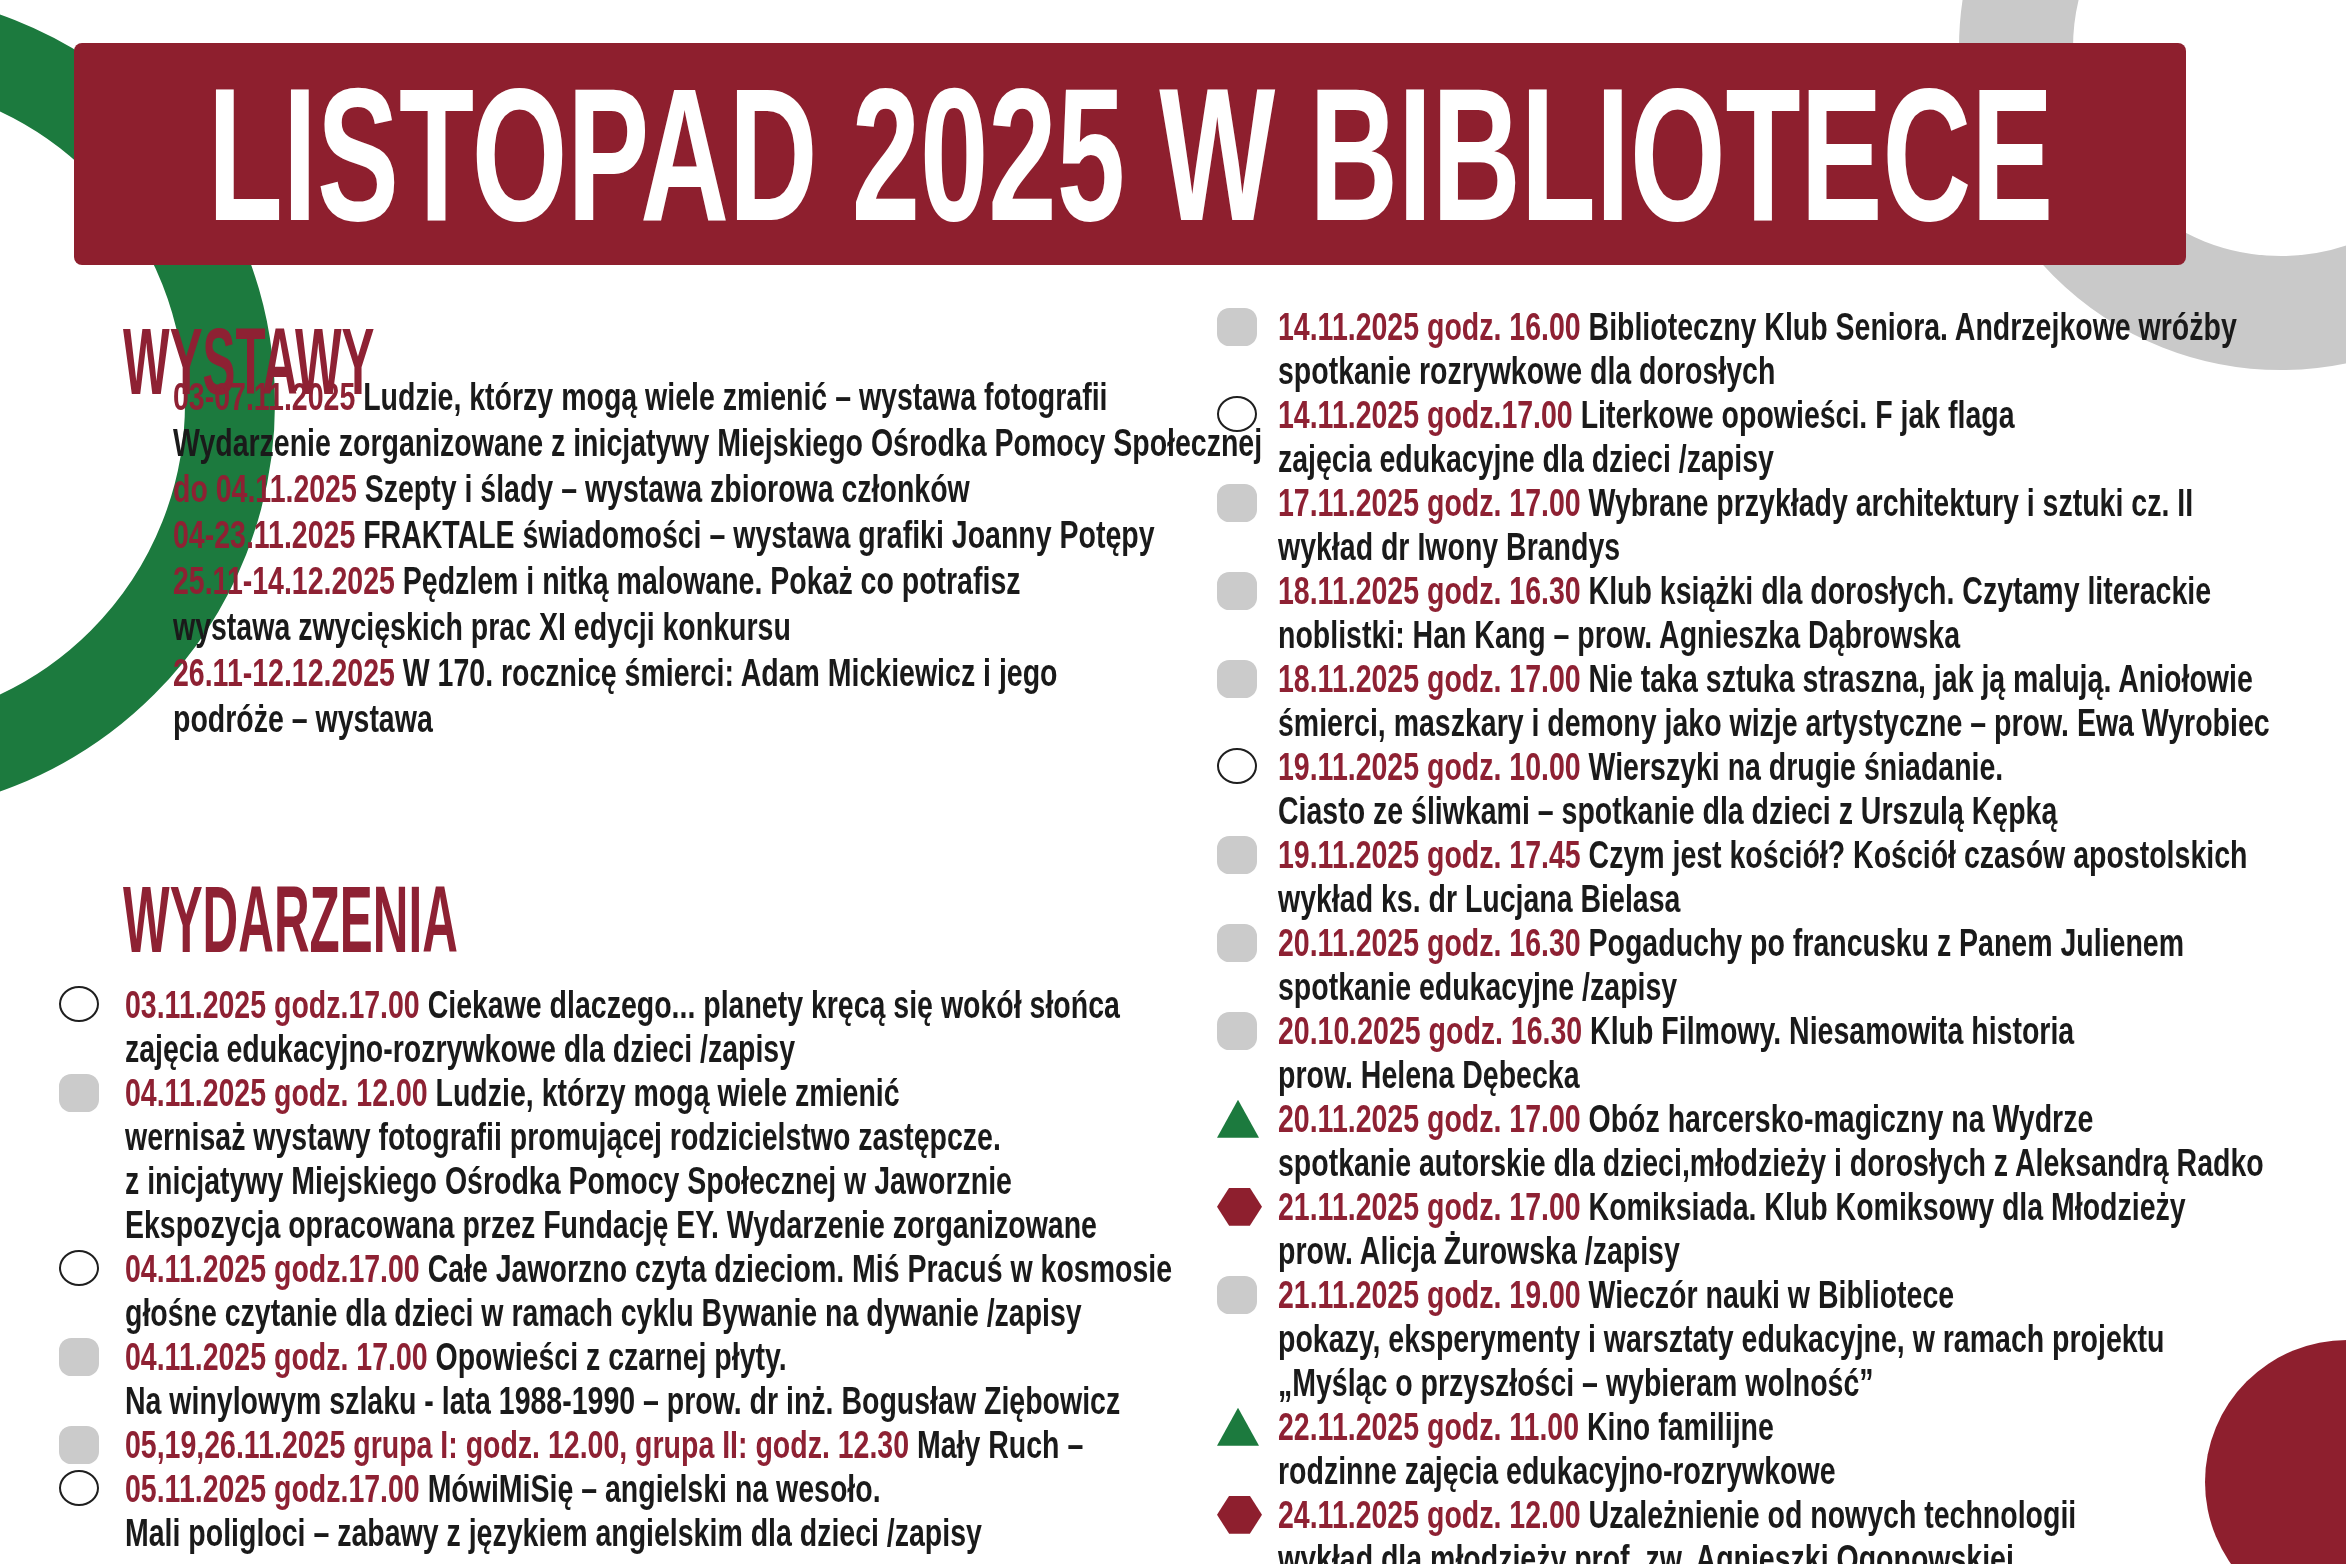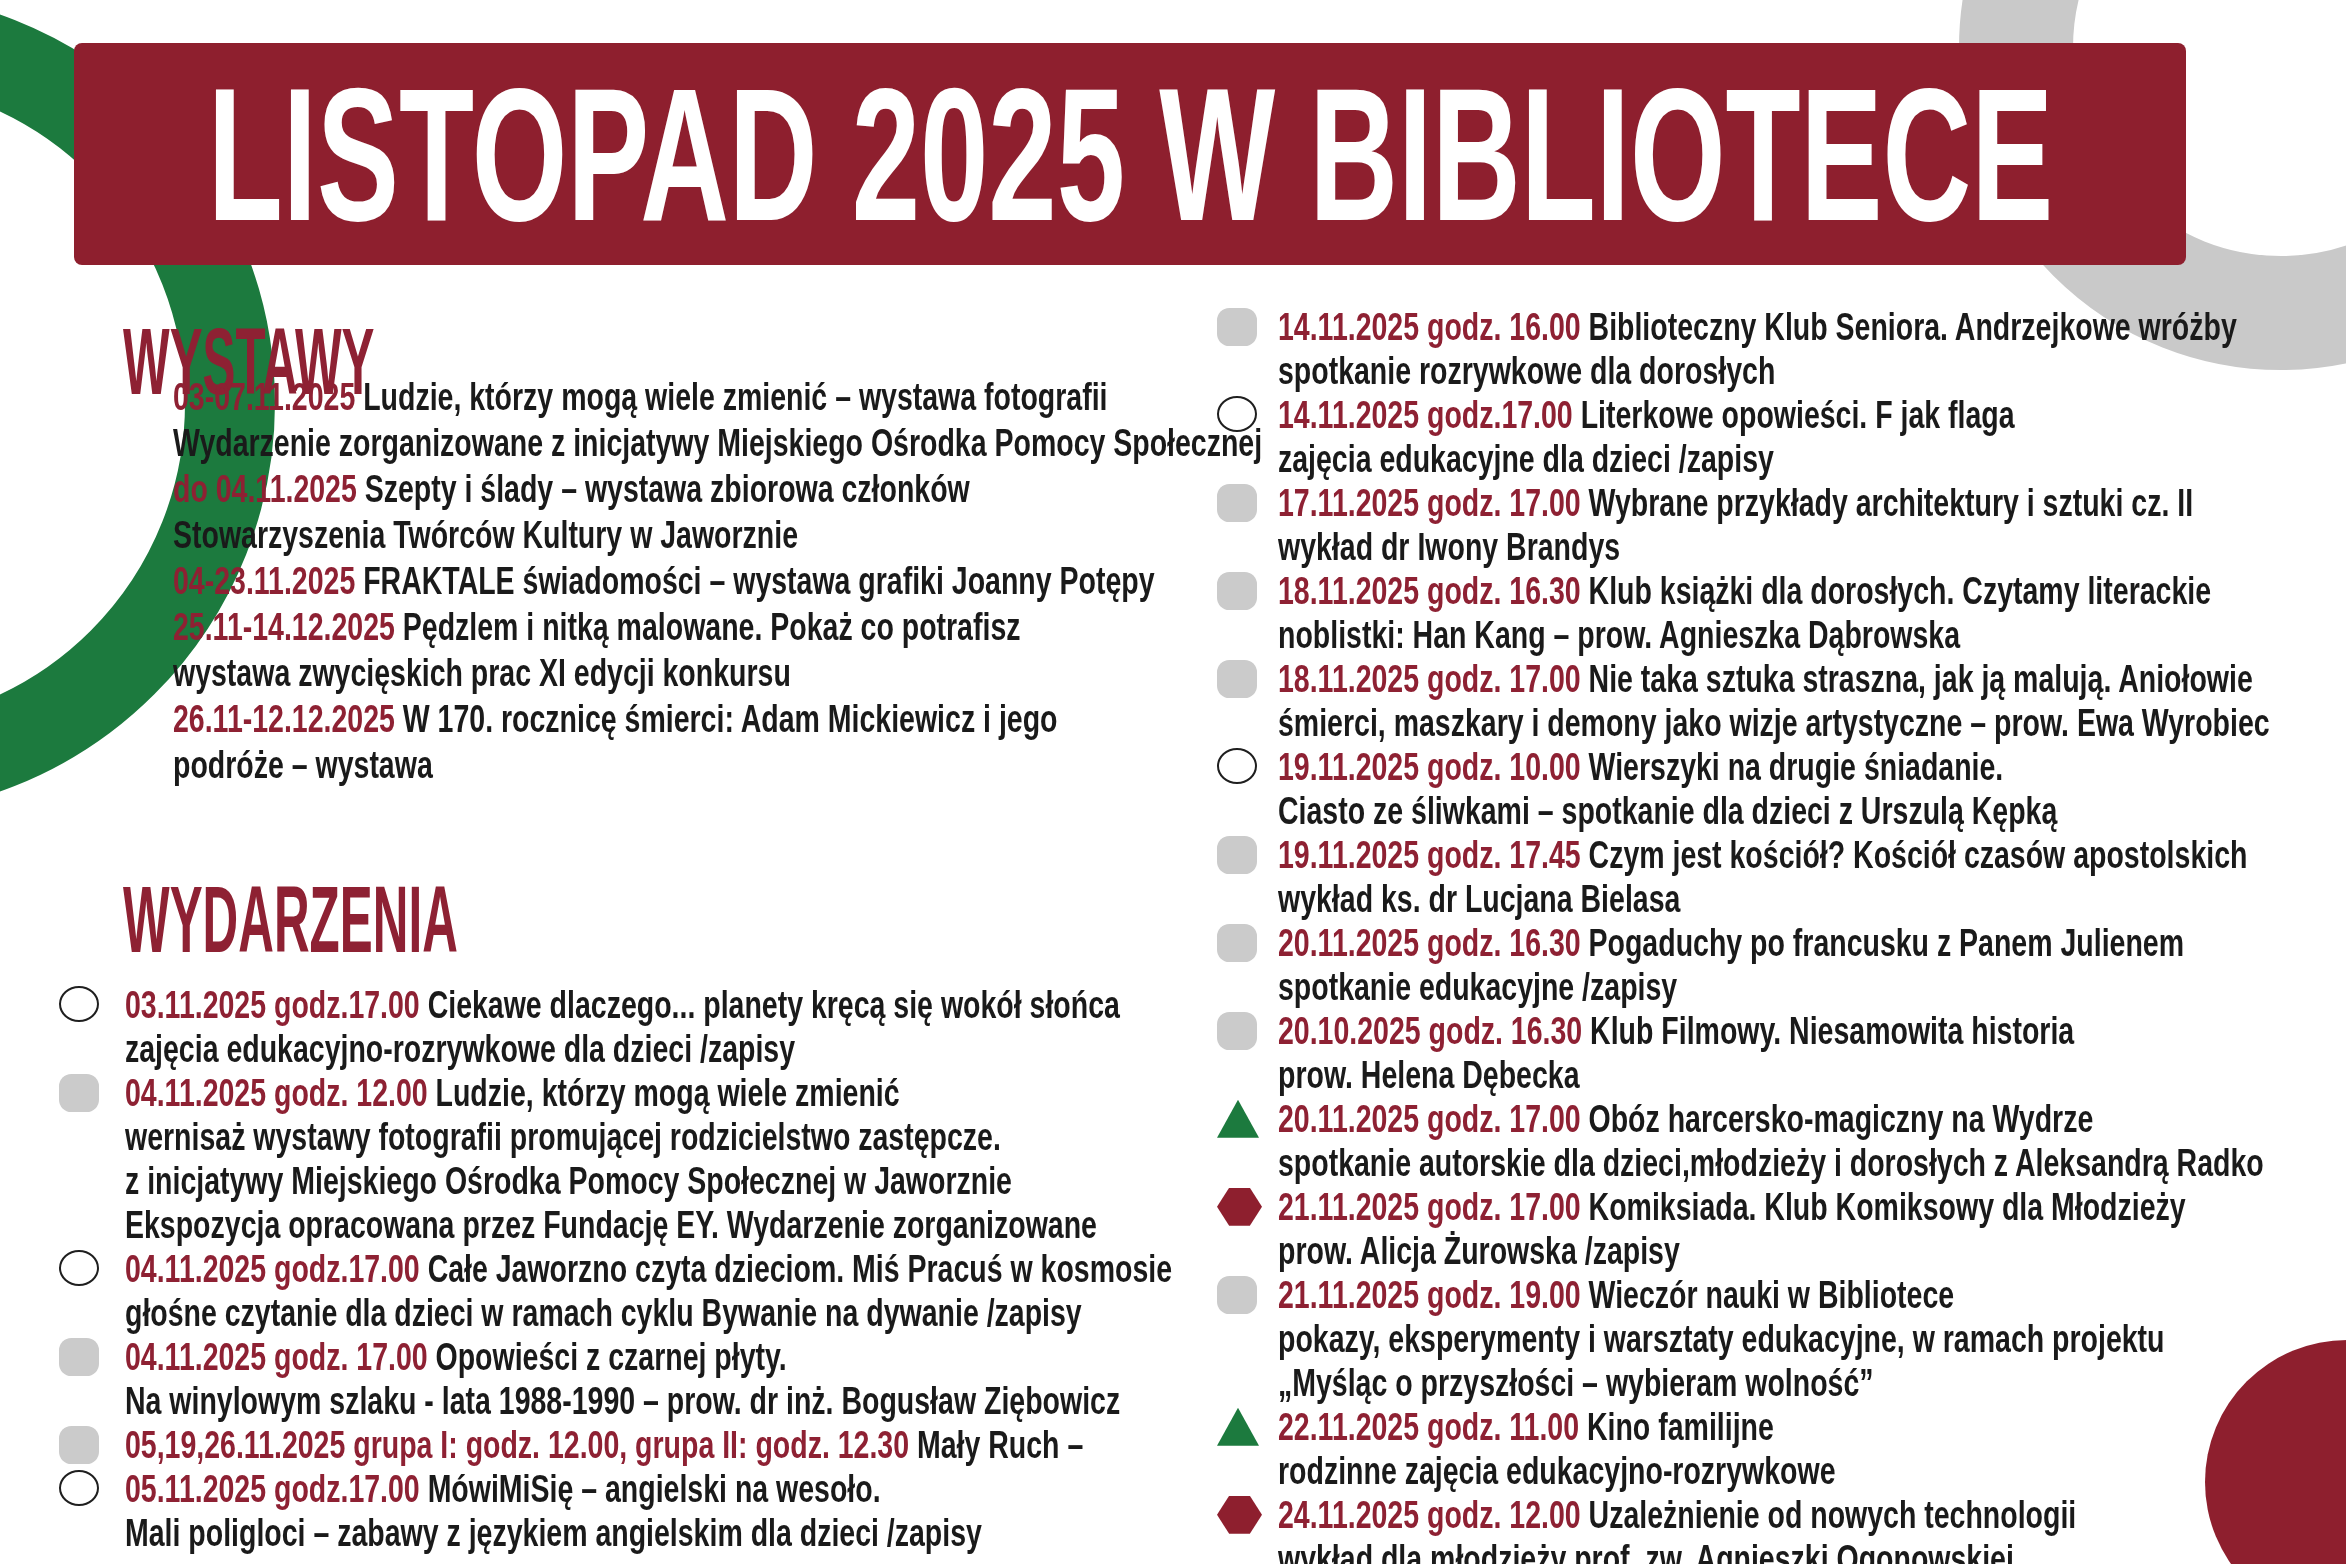--- a/index.html
+++ b/index.html
@@ -91,21 +91,20 @@
 <div id="wystawy-list" class="list">
     <div class="event">
       <div class="elines">
         <div class="line"><span class="cond"><span class="date">03-07.11.2025 </span><span>Ludzie, którzy mogą wiele zmienić – wystawa fotografii</span></span></div>
         <div class="line"><span class="cond">Wydarzenie zorganizowane z inicjatywy Miejskiego Ośrodka Pomocy Społecznej</span></div>
       </div>
     </div>
     <div class="event">
       <div class="elines">
         <div class="line"><span class="cond"><span class="date">do 04.11.2025 </span><span>Szepty i ślady – wystawa zbiorowa członków</span></span></div>
-        <div class="line"><span class="cond">Stowarzyszenia Twórców Kultury w Jaworznie</span></div>
       </div>
     </div>
     <div class="event">
       <div class="elines">
         <div class="line"><span class="cond"><span class="date">04-23.11.2025 </span><span>FRAKTALE świadomości – wystawa grafiki Joanny Potępy</span></span></div>
       </div>
     </div>
     <div class="event">
       <div class="elines">
         <div class="line"><span class="cond"><span class="date">25.11-14.12.2025 </span><span>Pędzlem i nitką malowane. Pokaż co potrafisz</span></span></div>

